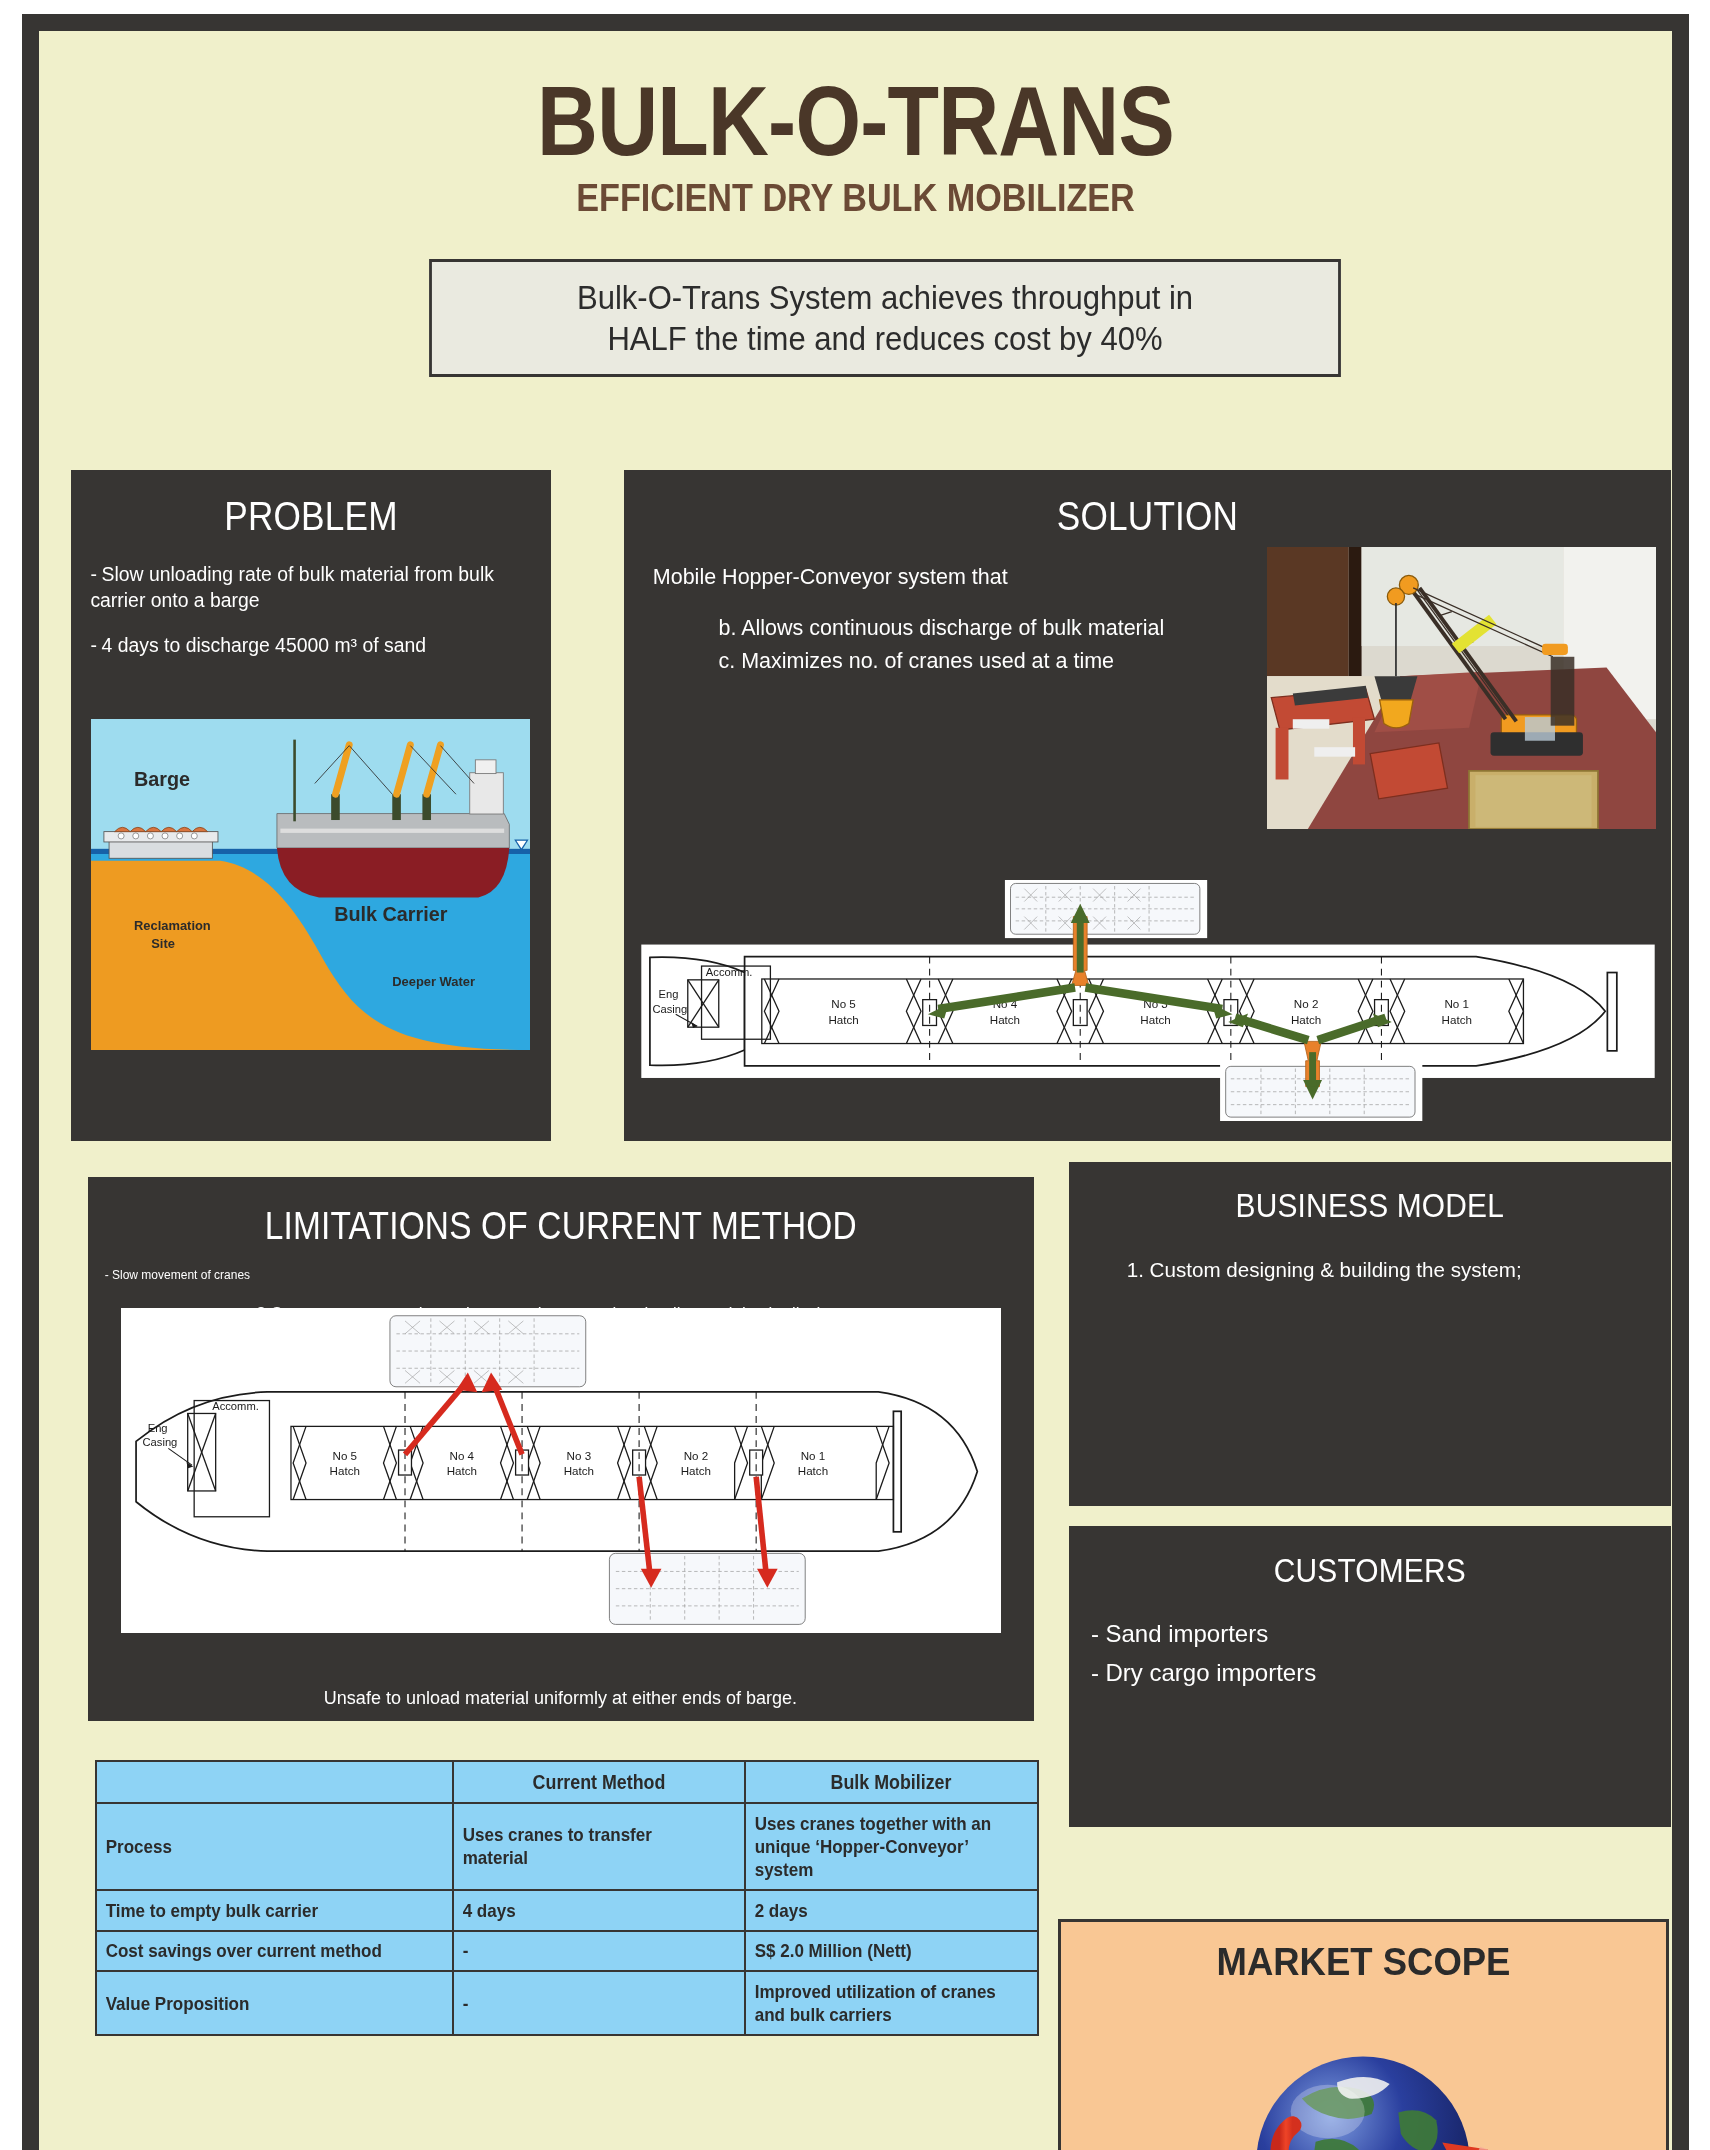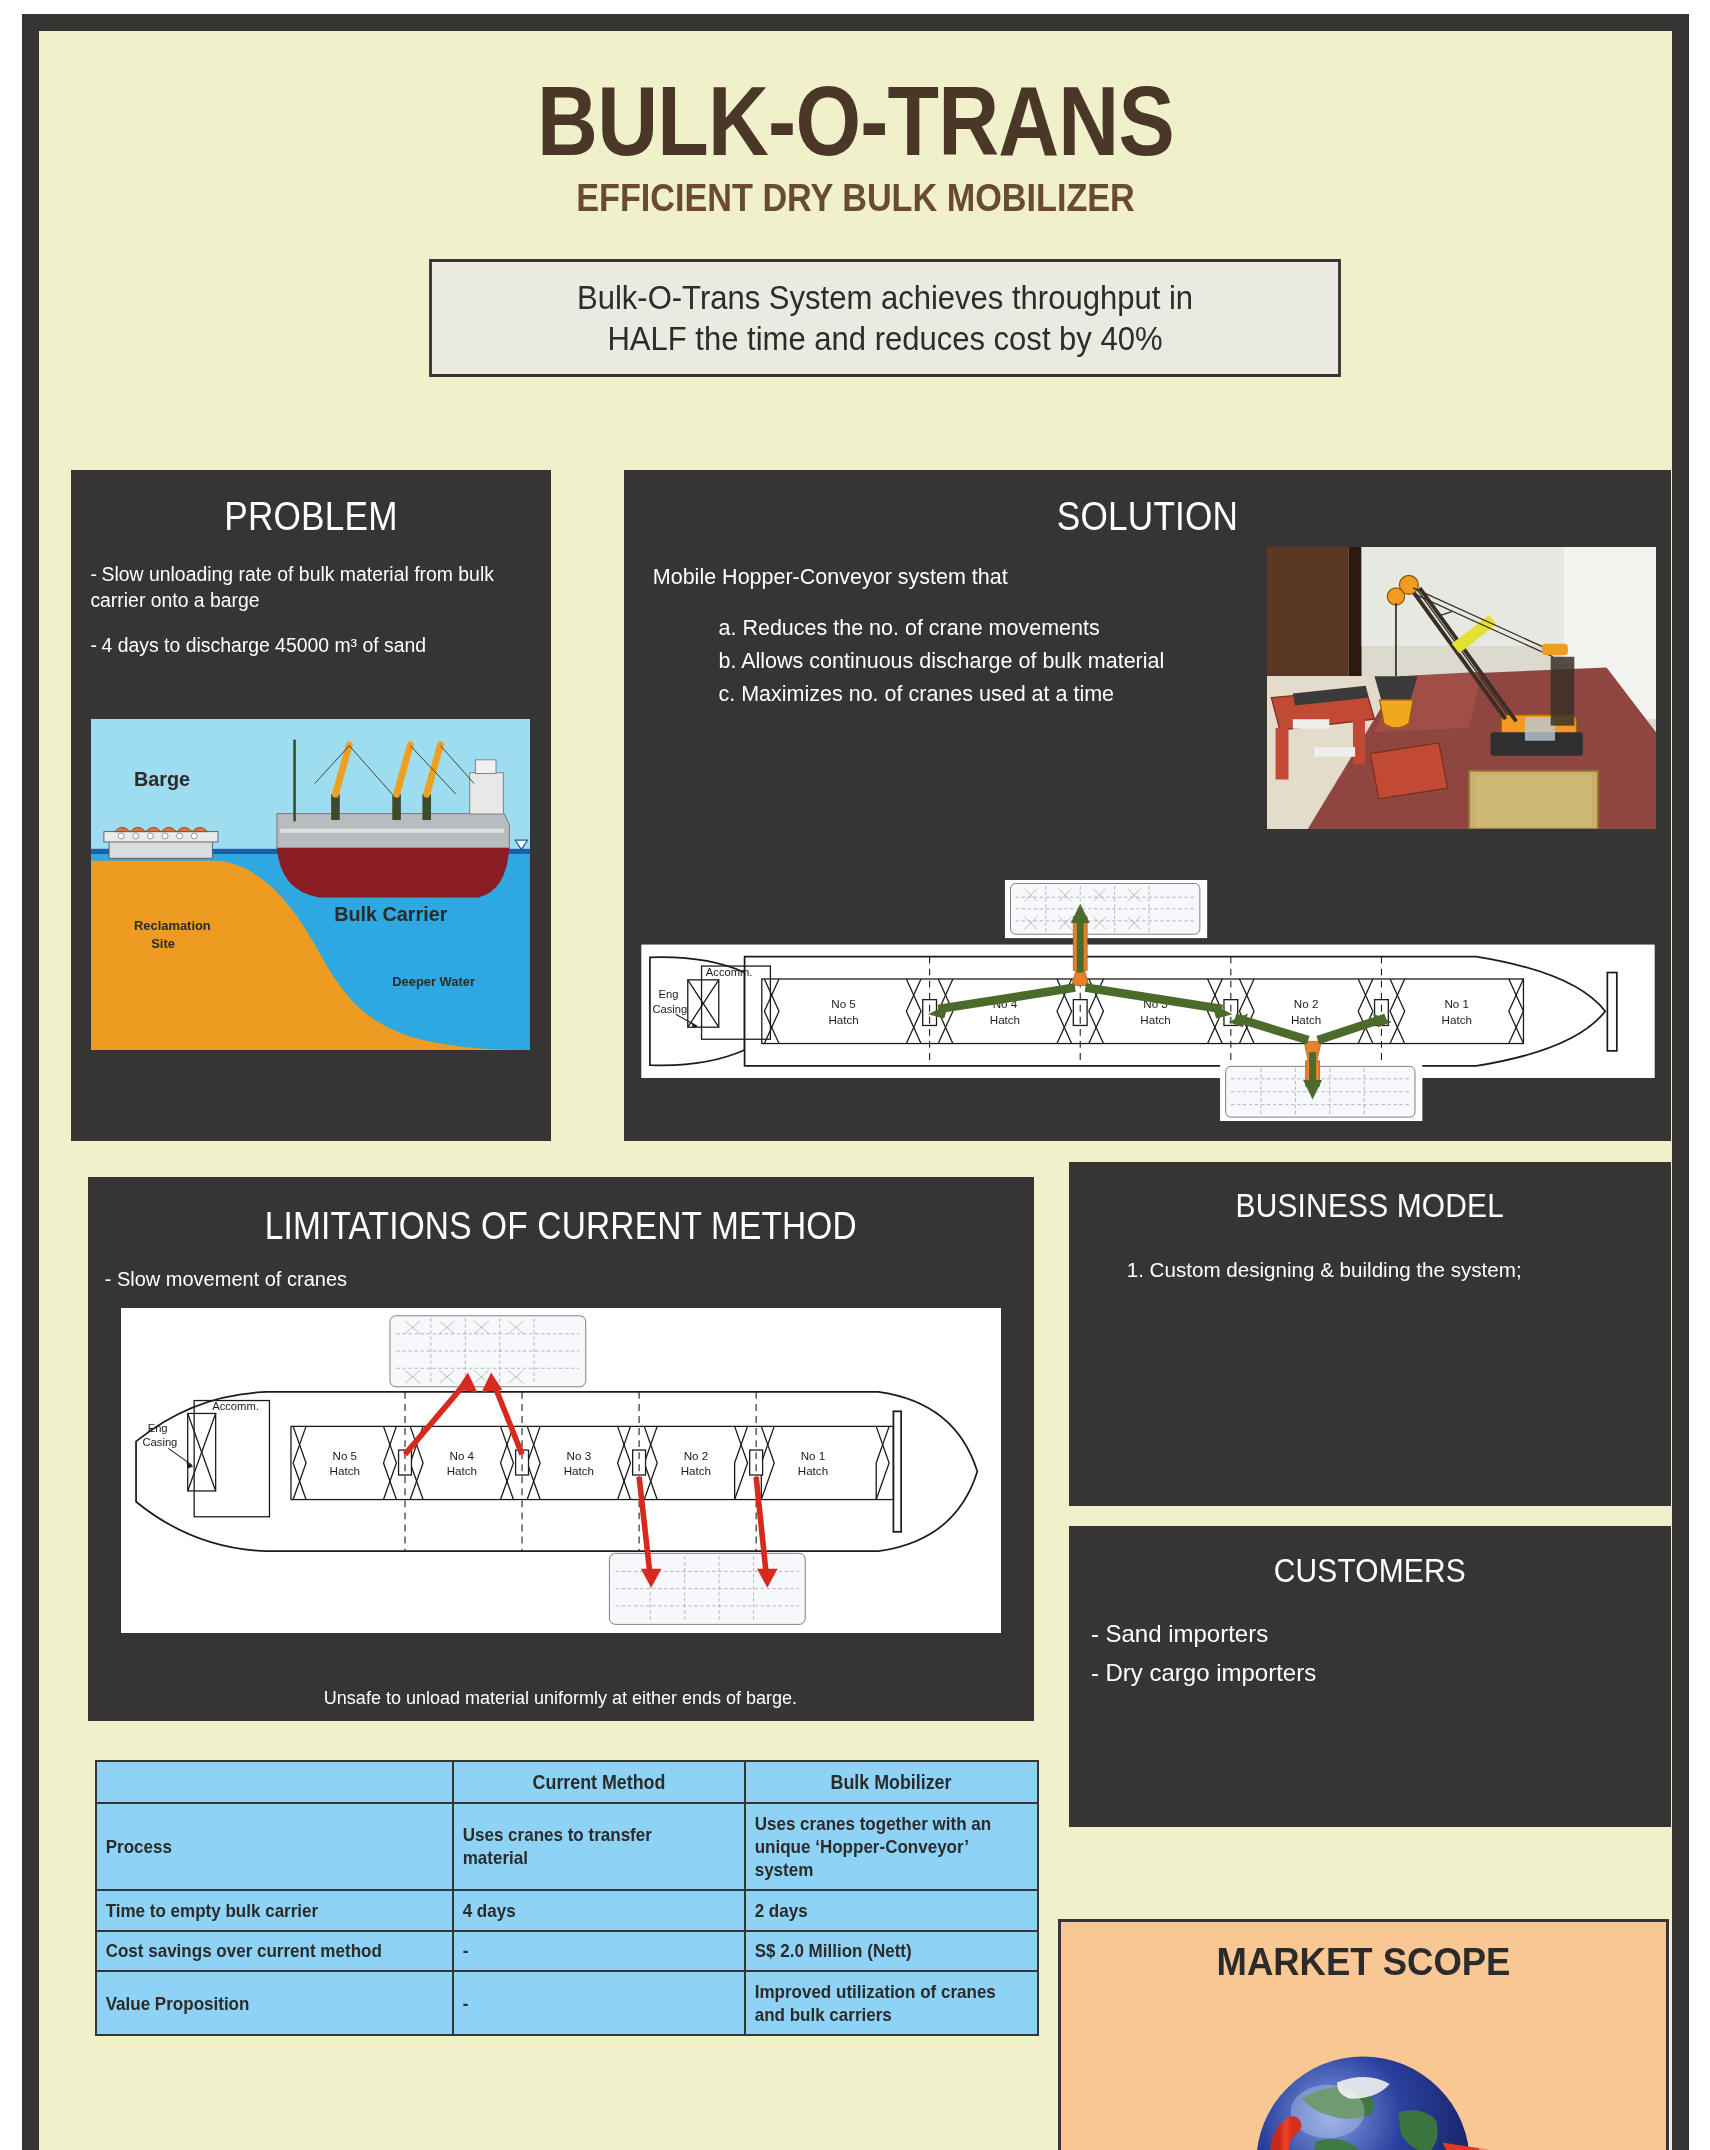--- a/index.html
+++ b/index.html
@@ -64,21 +64,21 @@
   #solution ol.abc{margin:22.4px 0 0 82px;padding:0;list-style:none;font-size:21.5px;line-height:1.52;}
   .sol-photo{
     position:absolute;right:14.6px;top:77px;width:389px;height:282px;background:#999;overflow:hidden;
   }
   .sol-ship{
     position:absolute;left:13px;bottom:20px;width:1022px;height:241px;
   }
   
   #limits{left:49px;top:1146px;width:946px;height:544px;padding:13px 11.2px;}
   #limits h2{font-size:38px;margin-top:14.6px;margin-bottom:20px;}
-  #limits .b1{font-size:20px;margin:6px 0 0 6px;}
+  #limits .b1{font-size:12px;margin:6px 0 0 6px;}
   #limits .cap{font-size:17px;text-align:center;margin-top:20px;line-height:1.45;}
   #limits .cap2{font-size:17px;text-align:center;margin-top:9.5px;}
   .limit-img{
     position:absolute;left:33px;top:131px;width:880px;height:325px;background:#ffffff;overflow:hidden;
   }
   
   #business{left:1030px;top:1131px;width:602px;height:344px;padding:12px 11.2px;}
   #business h2{font-size:34px;margin-top:12px;margin-bottom:22.4px;}
   #business .lead{font-size:26px;margin:9.5px 0 0 7.7px;}
   #business ol.num{margin:27.5px 0 0 47px;padding:0;list-style:none;font-size:20.6px;line-height:1.62;}
@@ -194,21 +194,20 @@
             <text x="140" y="532" font-family="Liberation Sans, sans-serif" font-size="30" font-weight="bold" fill="#2B2B2B">Site</text>
             <text x="700" y="620" font-family="Liberation Sans, sans-serif" font-size="30" font-weight="bold" fill="#2B2B2B">Deeper Water</text>
           </svg>
         </div>
       </div>
 
       <div class="panel" id="solution">
         <h2>SOLUTION</h2>
         <div class="lead">Mobile Hopper-Conveyor system that</div>
         <ol class="abc">
-          <li>a. Reduces the no. of crane movements</li>
           <li>b. Allows continuous discharge of bulk material</li>
           <li>c. Maximizes no. of cranes used at a time</li>
         </ol>
 
         <div class="sol-photo">
           <svg viewBox="0 0 905 655" width="389" height="282" preserveAspectRatio="none">
             <rect x="0" y="0" width="905" height="655" fill="#DCD9CF"></rect>
             <rect x="0" y="0" width="190" height="300" fill="#5A3824"></rect>
             <rect x="190" y="0" width="30" height="300" fill="#2B1A10"></rect>
             <rect x="220" y="0" width="470" height="230" fill="#E6E8E2"></rect>

